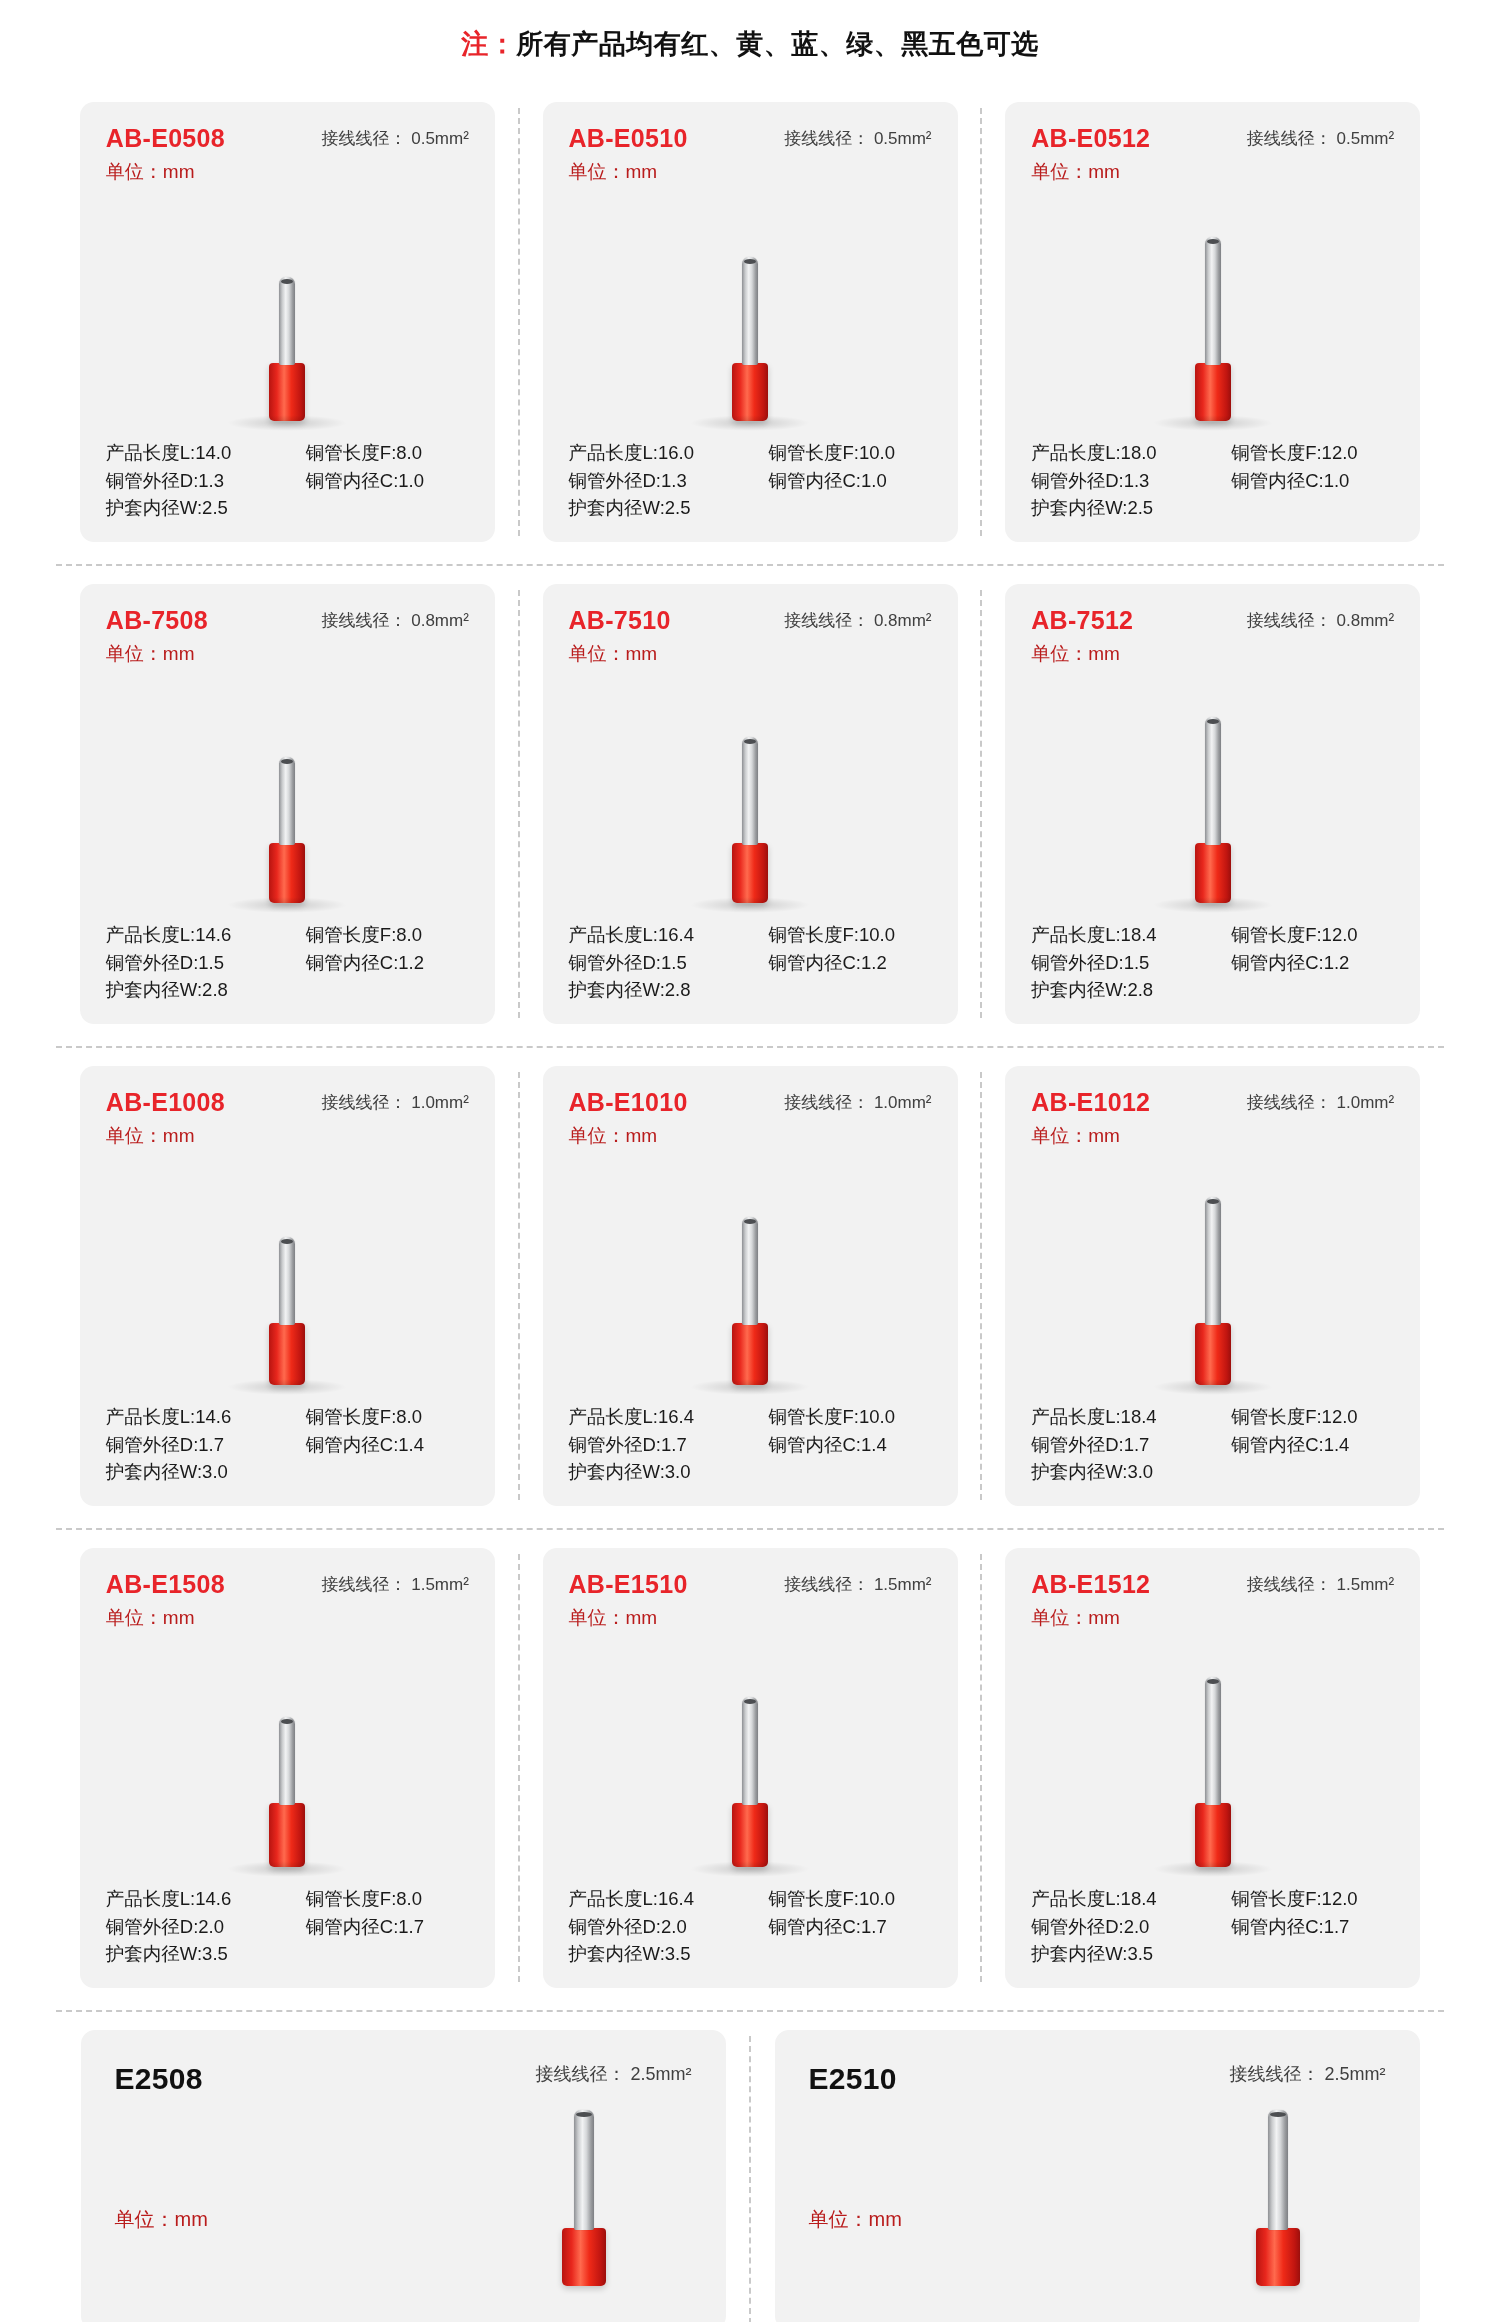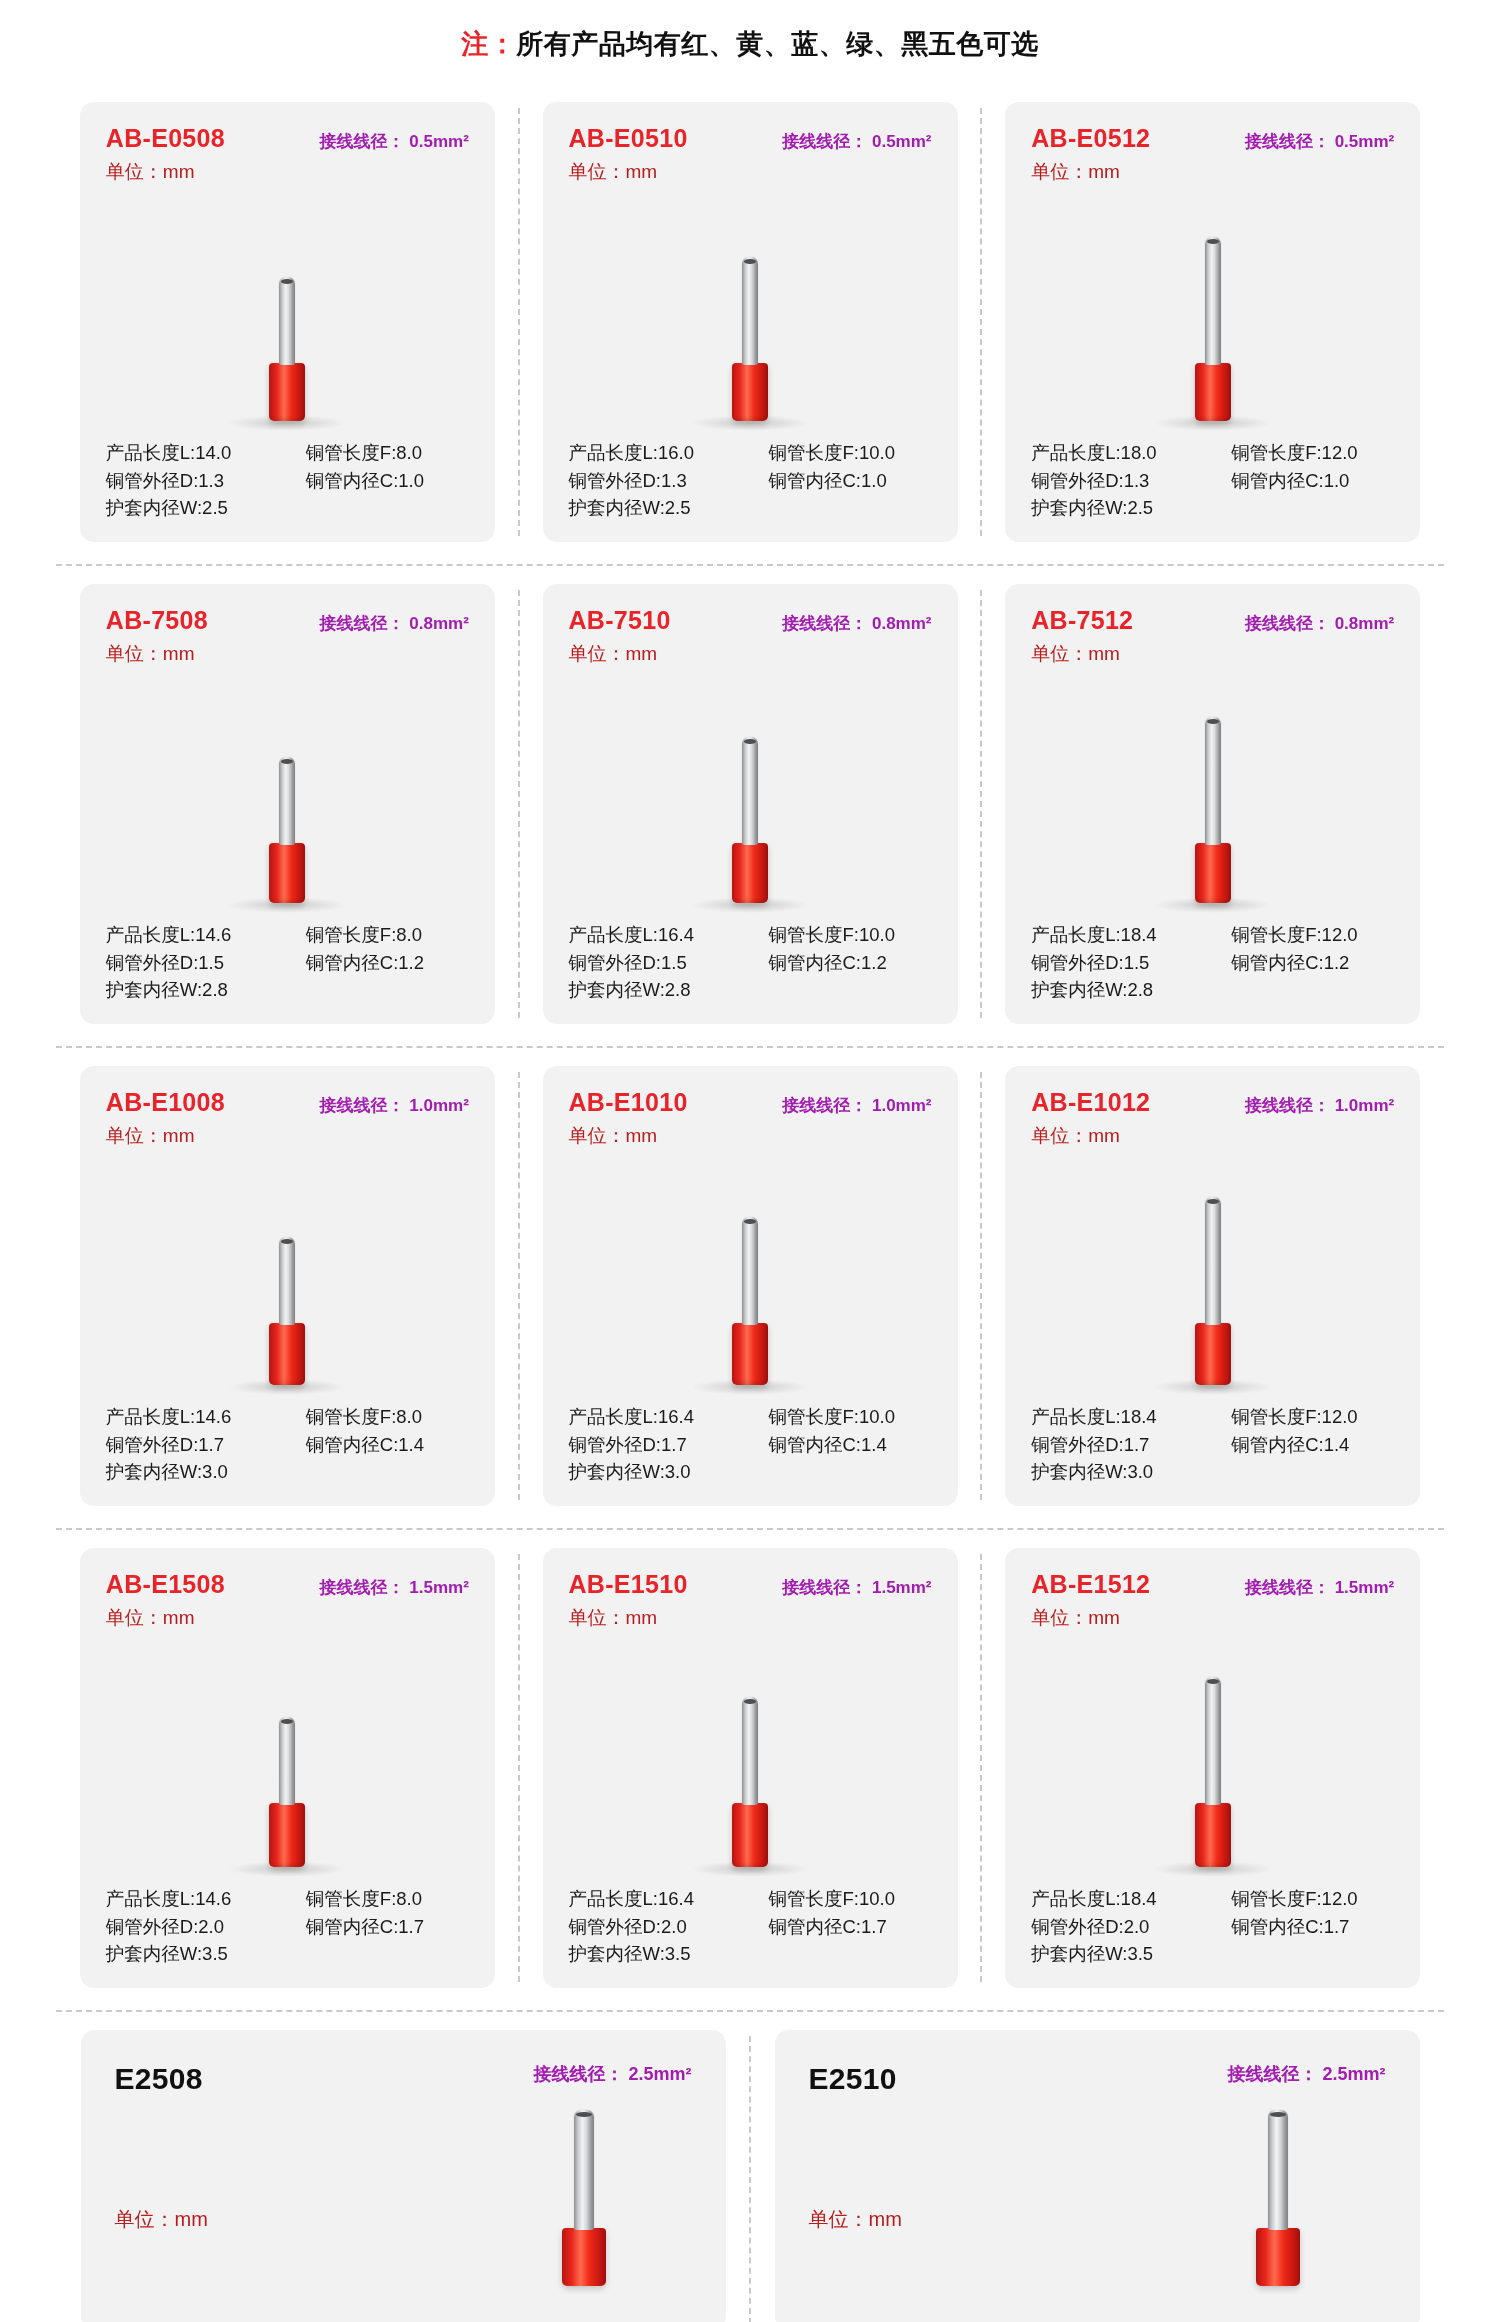--- a/index.html
+++ b/index.html
@@ -63,33 +63,33 @@
     border-radius: 14px;
     padding: 22px 26px 20px 26px;
     position: relative;
     min-height: 440px;
     display: flex;
     flex-direction: column;
   }
 
   .card-head {
     display: flex;
-    align-items: flex-end;
+    align-items: center;
     justify-content: space-between;
     gap: 2px;
   }
   .model {
     color: #e8242a;
     font-weight: bold;
     font-size: 25px;
     letter-spacing: 0.3px;
   }
   .wire {
-    color: #a21caf;
-    font-weight: bold;
+    color: #404040;
+    font-weight: normal;
     font-size: 17px;
     white-space: nowrap;
   }
   .unit {
     margin-top: 6px;
     font-size: 19px;
     color: #b91c1c;
   }
 
   .img-area {

